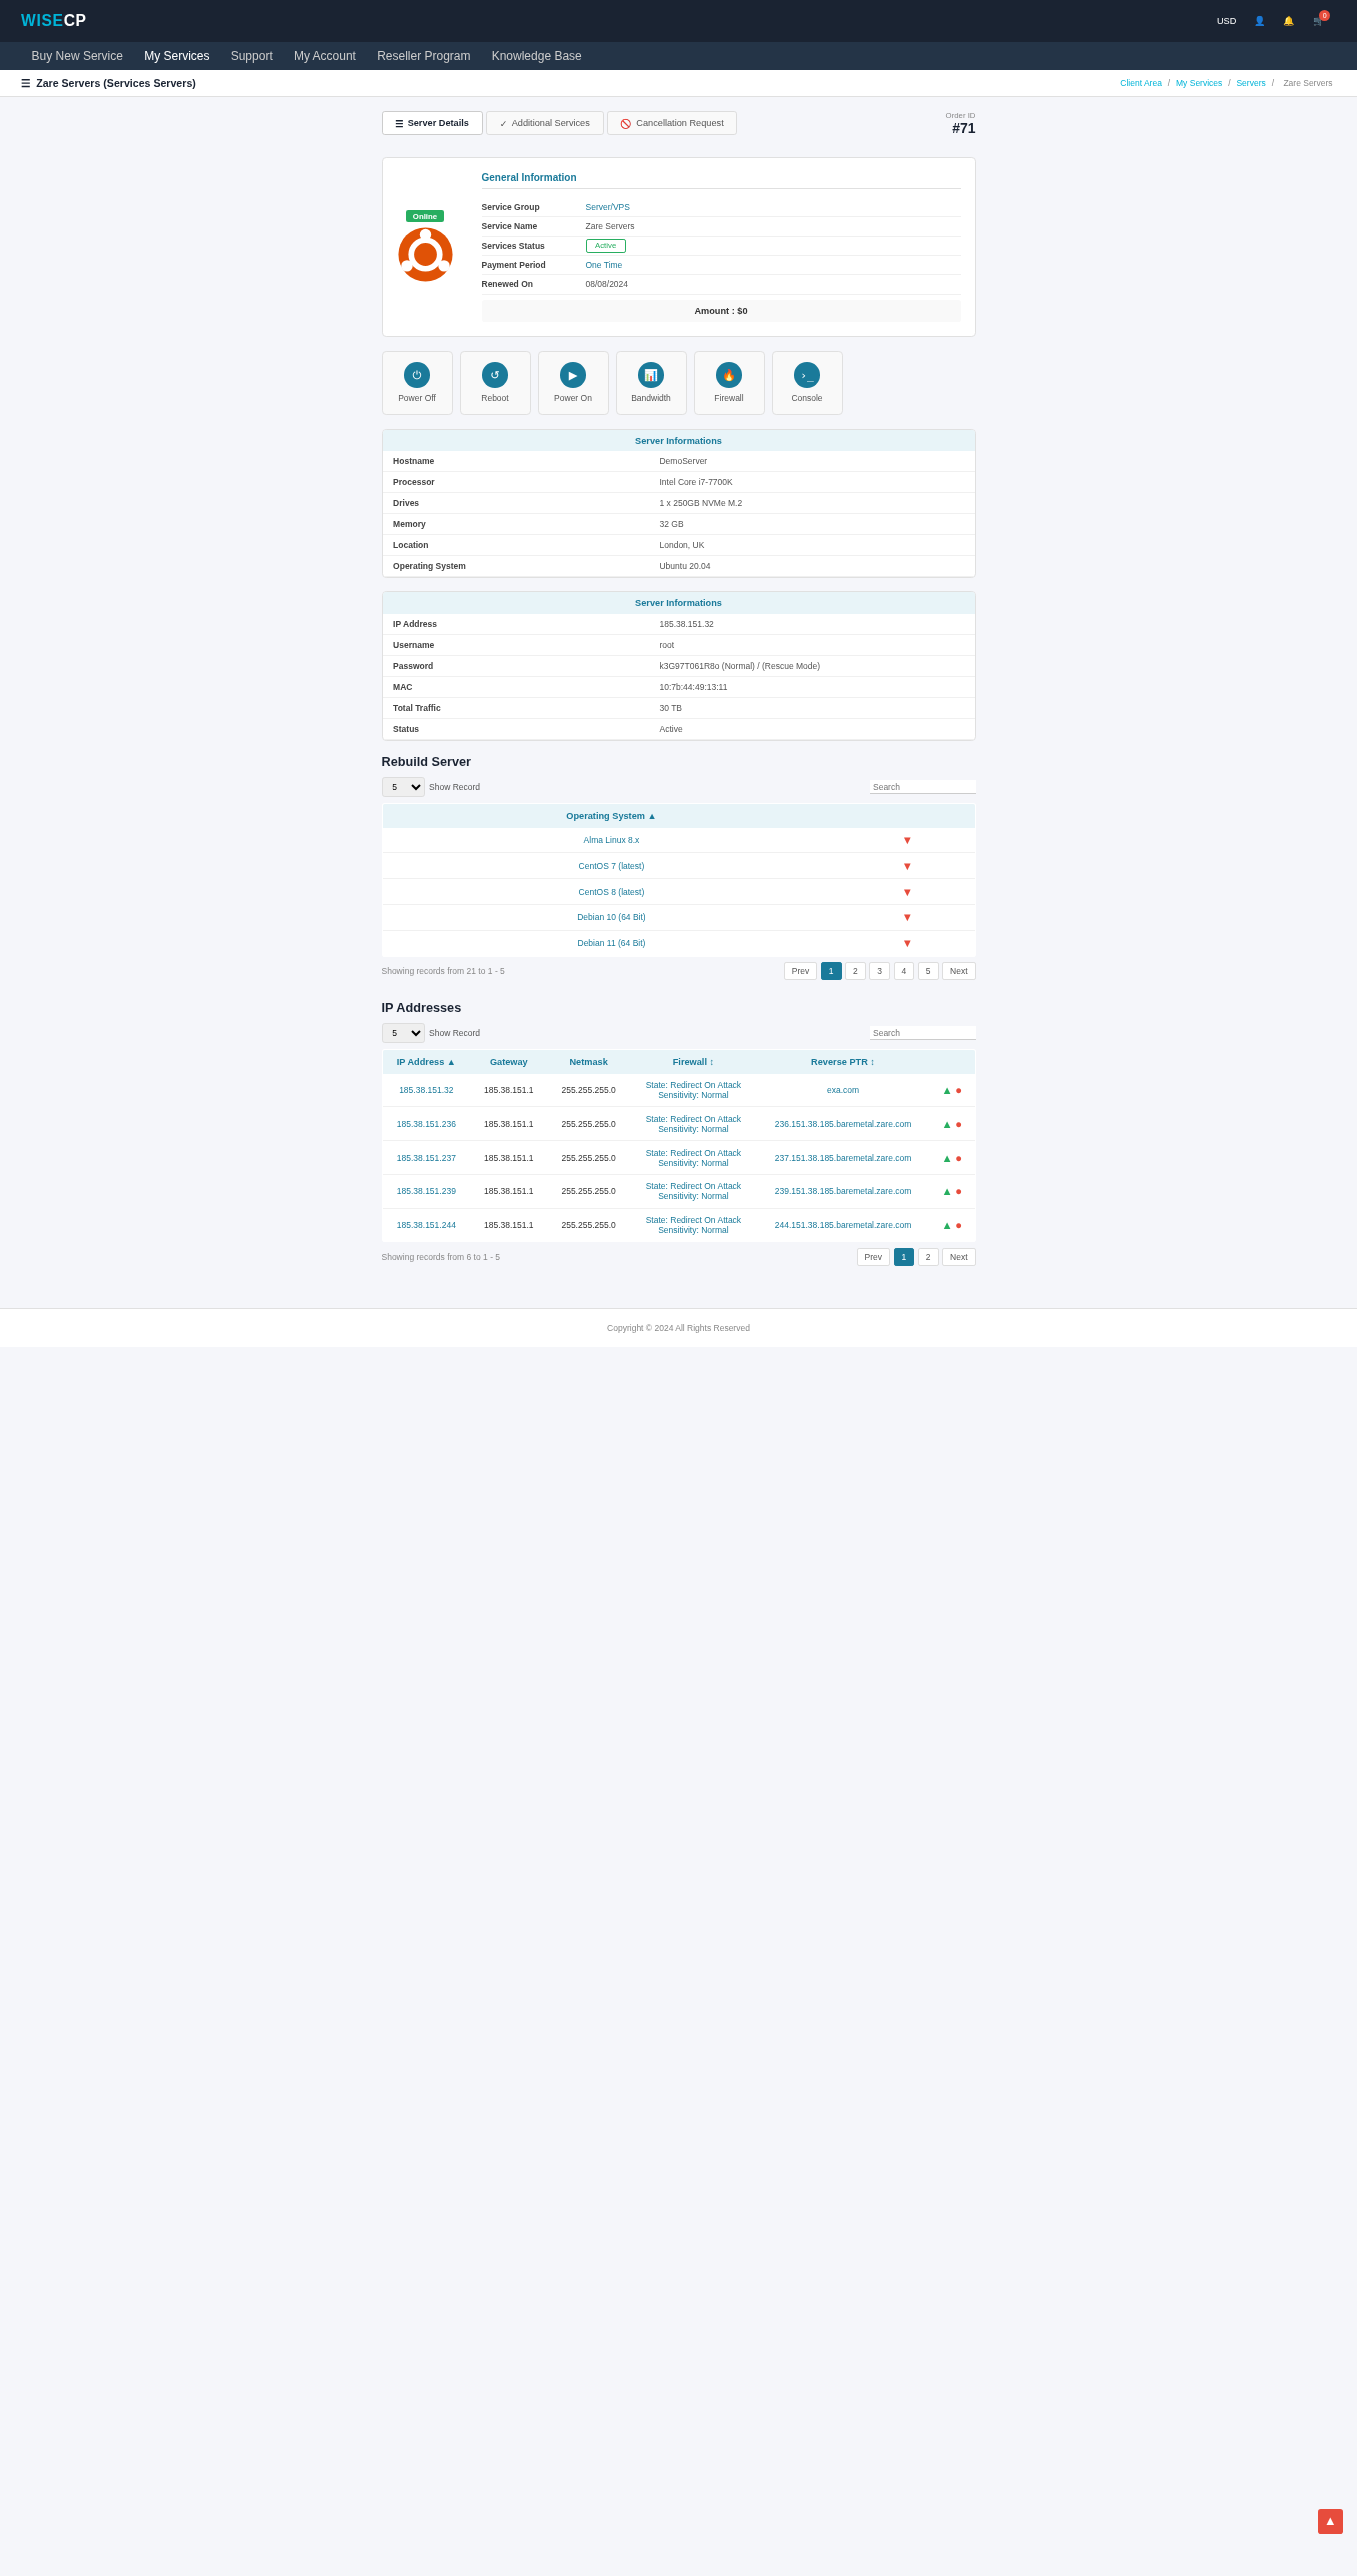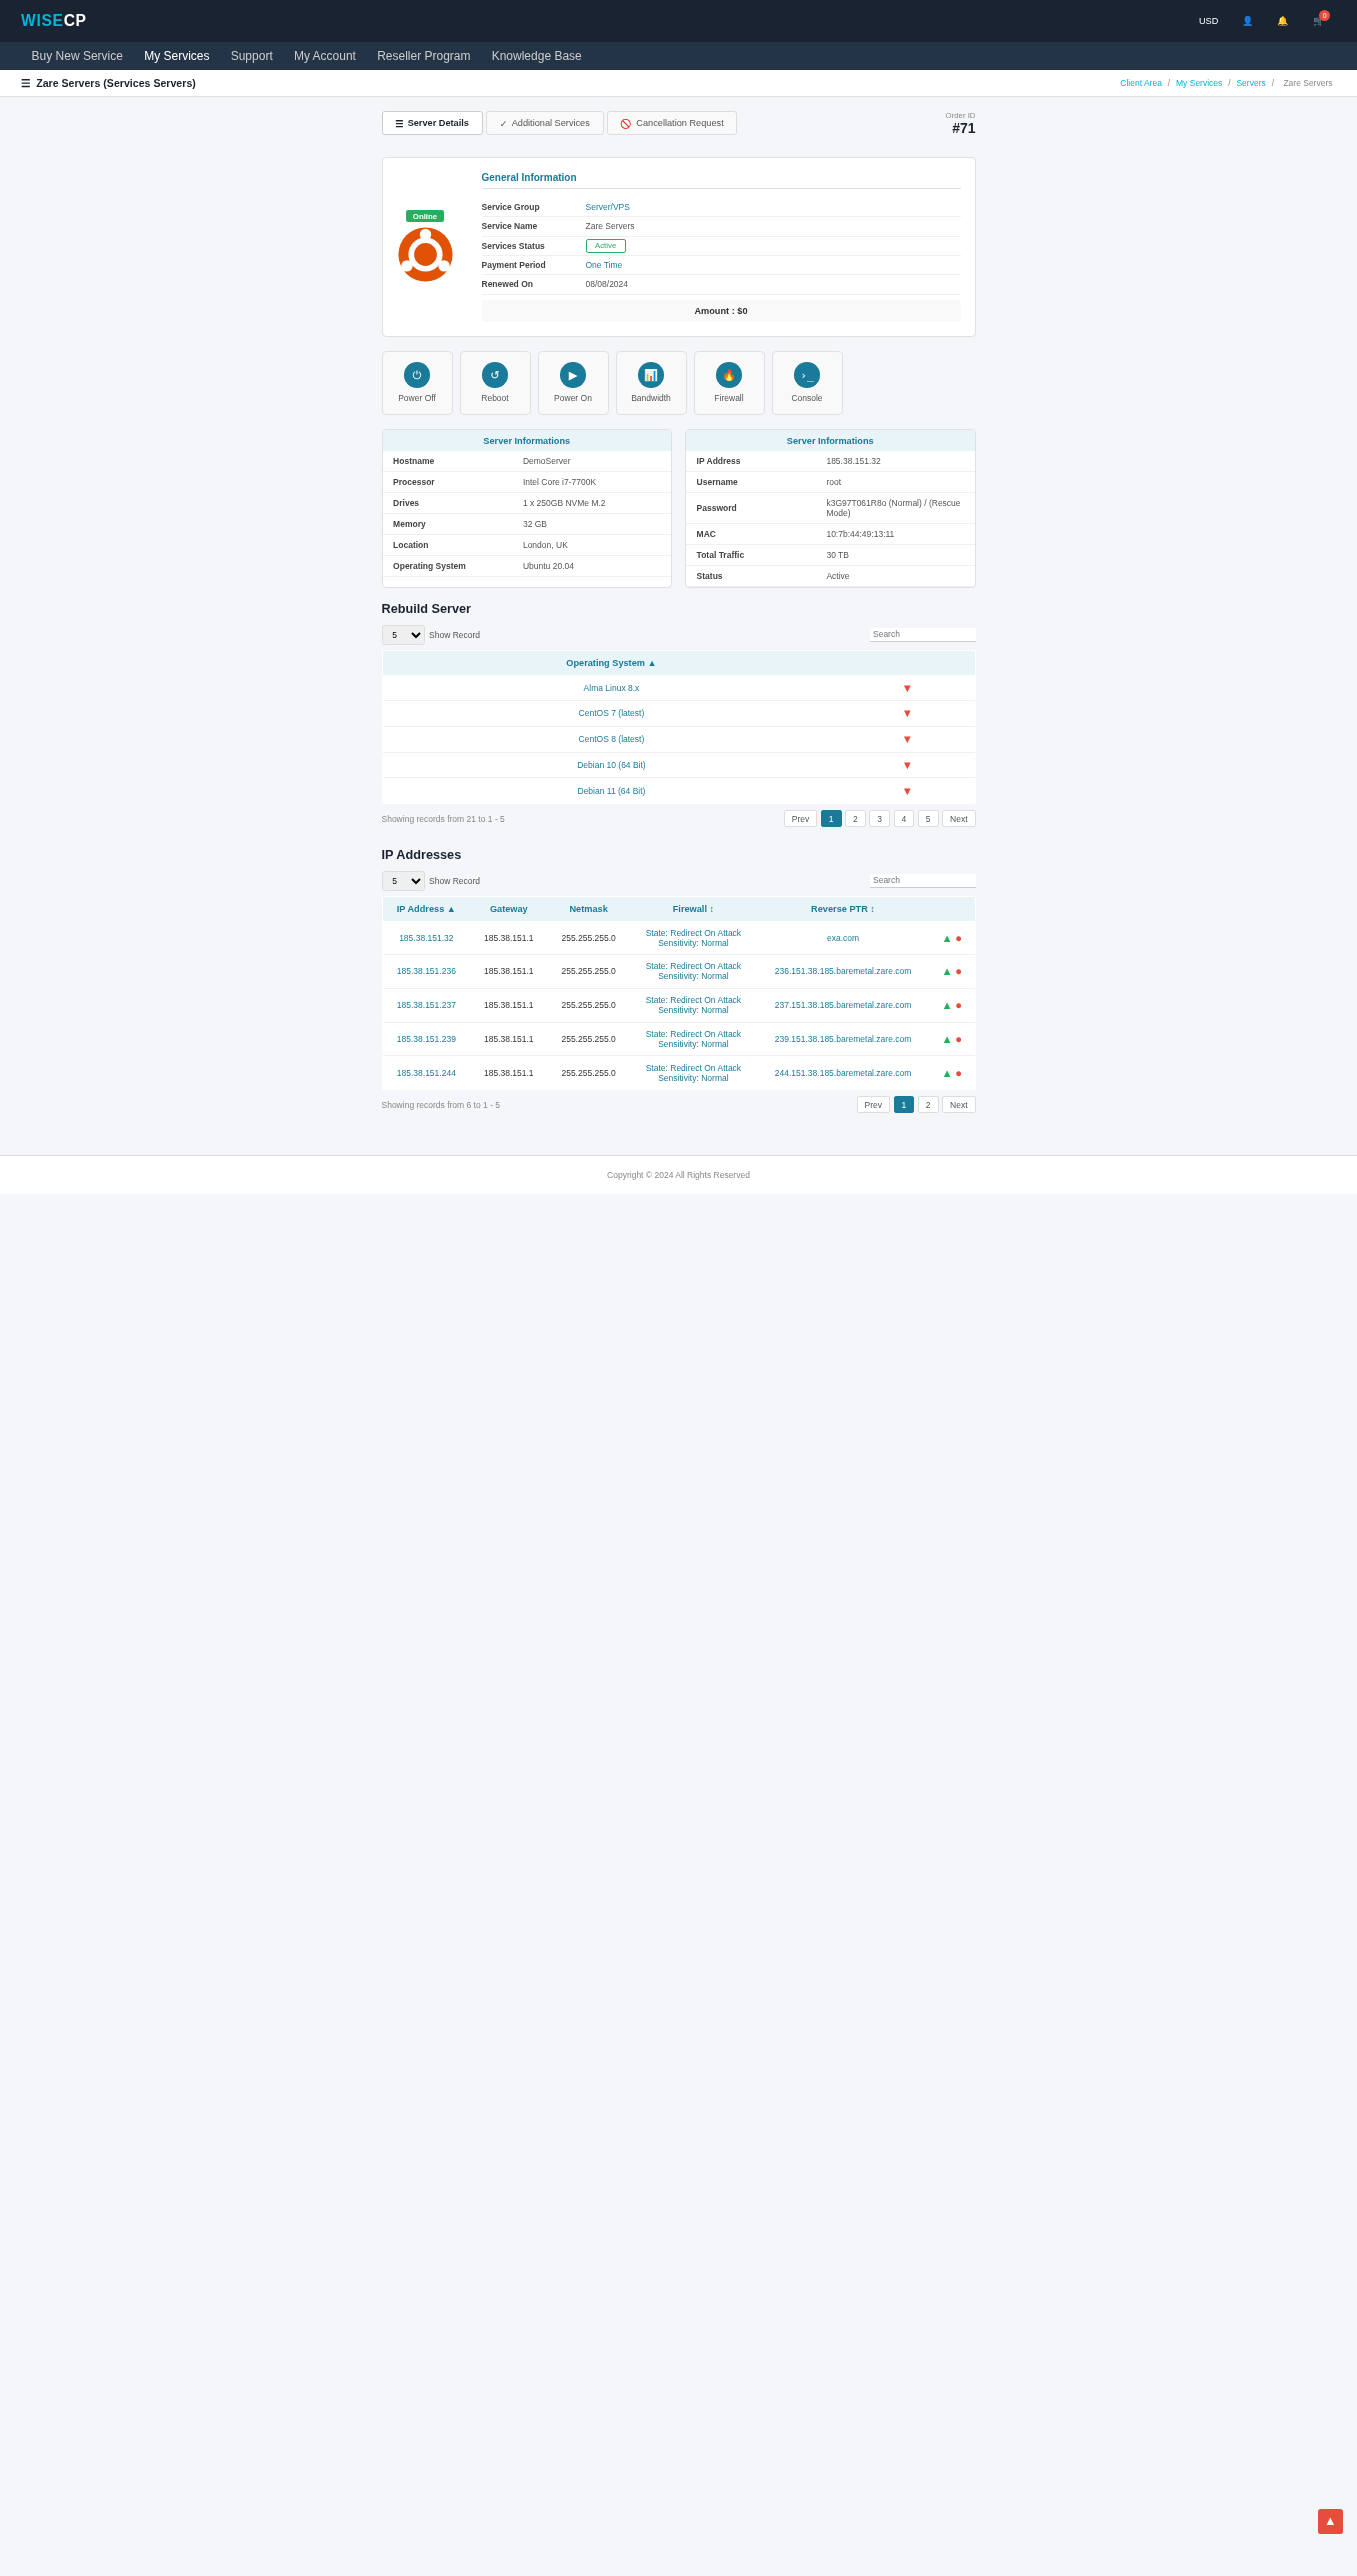--- a/index.html
+++ b/index.html
@@ -2,21 +2,21 @@
 <html style="font-size:11.3px"><head>
   <meta charset="utf-8">
   <style>
     * { box-sizing: border-box; margin: 0; padding: 0; }
     body { font-family: Arial, sans-serif; background: #f5f6fa; color: #333; font-size: 9.2px; }
 
     
     .top-bar { background: #1a2332; display: flex; align-items: center; justify-content: space-between; padding: 0 21px; height: 42px; }
     .logo { color: #00b4d8; font-size: 15.6px; font-weight: bold; letter-spacing: 0.7px; }
     .logo span { color: #fff; }
-    .top-bar-right { display: flex; align-items: center; gap: 24px; color: #fff; font-size: 9.2px; }
+    .top-bar-right { display: flex; align-items: center; gap: 18px; color: #fff; font-size: 9.2px; }
     .cart-badge { background: #e74c3c; color: #fff; border-radius: 50%; width: 11.3px; height: 11.3px; font-size: 7px; display: flex; align-items: center; justify-content: center; position: relative; top: -5.7px; left: -5.7px; }
 
     
     .nav-bar { background: #243447; display: flex; align-items: center; padding: 0 21px; height: 28px; }
     .nav-bar a { color: #ccc; text-decoration: none; font-size: 12px; padding: 0 10.6px; height: 28px; display: flex; align-items: center; }
     .nav-bar a:hover, .nav-bar a.active { color: #fff; }
 
     
     .page-header { background: #fff; padding: 7px 21px; display: flex; justify-content: space-between; align-items: center; border-bottom: 0.7px solid #e0e0e0; }
     .page-header-left { display: flex; align-items: center; gap: 5.7px; font-size: 10.6px; font-weight: bold; color: #1a2332; }
@@ -49,21 +49,21 @@
     .info-value.link { color: #1a7a9a; }
     .status-badge { border: 0.7px solid #27ae60; color: #27ae60; padding: 1.4px 8.5px; border-radius: 2.1px; font-size: 7.8px; }
     .amount-row { background: #f9f9f9; padding: 5.7px; text-align: center; font-weight: bold; font-size: 9.2px; margin-top: 5.7px; border-radius: 2.8px; }
 
     
     .action-buttons { display: flex; gap: 7px; margin-bottom: 14px; flex-wrap: wrap; }
     .action-btn { background: #f9f9f9; border: 0.7px solid #e0e0e0; border-radius: 4.2px; padding: 10.6px 14px; cursor: pointer; display: flex; flex-direction: column; align-items: center; gap: 5.7px; min-width: 71px; color: #555; font-size: 8.5px; }
     .action-btn .btn-icon { width: 25.5px; height: 25.5px; border-radius: 50%; background: #1a7a9a; display: flex; align-items: center; justify-content: center; color: #fff; font-size: 11.3px; }
 
     
-    .server-info-row { display: flex; gap: 13px; margin-bottom: 14px; }
+    .server-info-row { display: flex; gap: 13px; margin-bottom: 14px; flex-direction: column; }
     .server-info-box { flex: 1; background: #fff; border: 0.7px solid #e0e0e0; border-radius: 4.2px; overflow: hidden; }
     .server-info-box .box-header { background: #e8f4f8; padding: 5.7px 10.6px; font-weight: bold; color: #1a7a9a; font-size: 9.2px; text-align: center; }
     .info-table { width: 100%; border-collapse: collapse; }
     .info-table tr { border-bottom: 0.7px solid #f0f0f0; }
     .info-table td { padding: 5px 10.6px; font-size: 8.5px; }
     .info-table td:first-child { font-weight: bold; color: #444; width: 45%; }
     .info-table td:last-child { color: #555; }
 
     
     .section-title { font-size: 12.7px; font-weight: bold; color: #1a2332; margin-bottom: 8.5px; }

